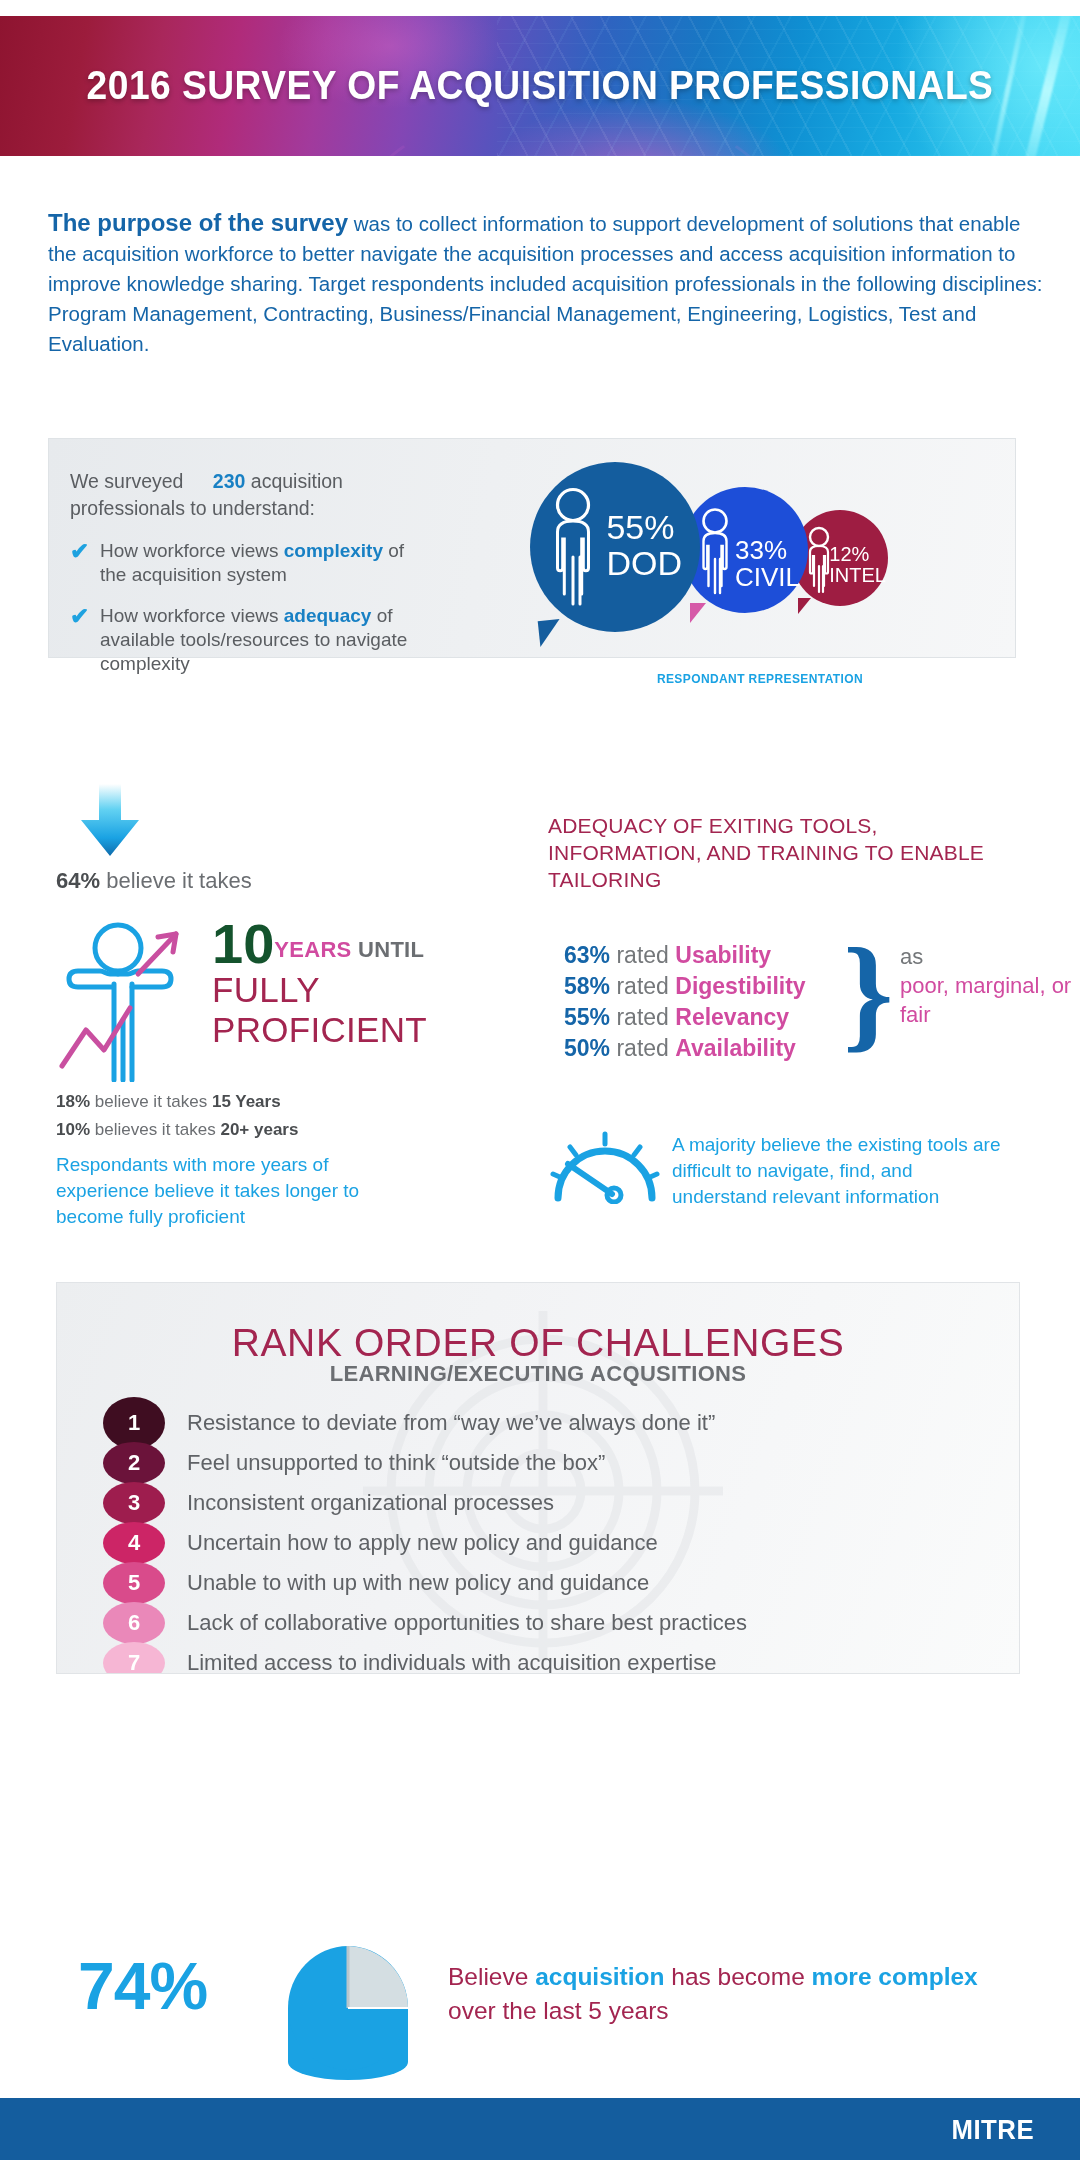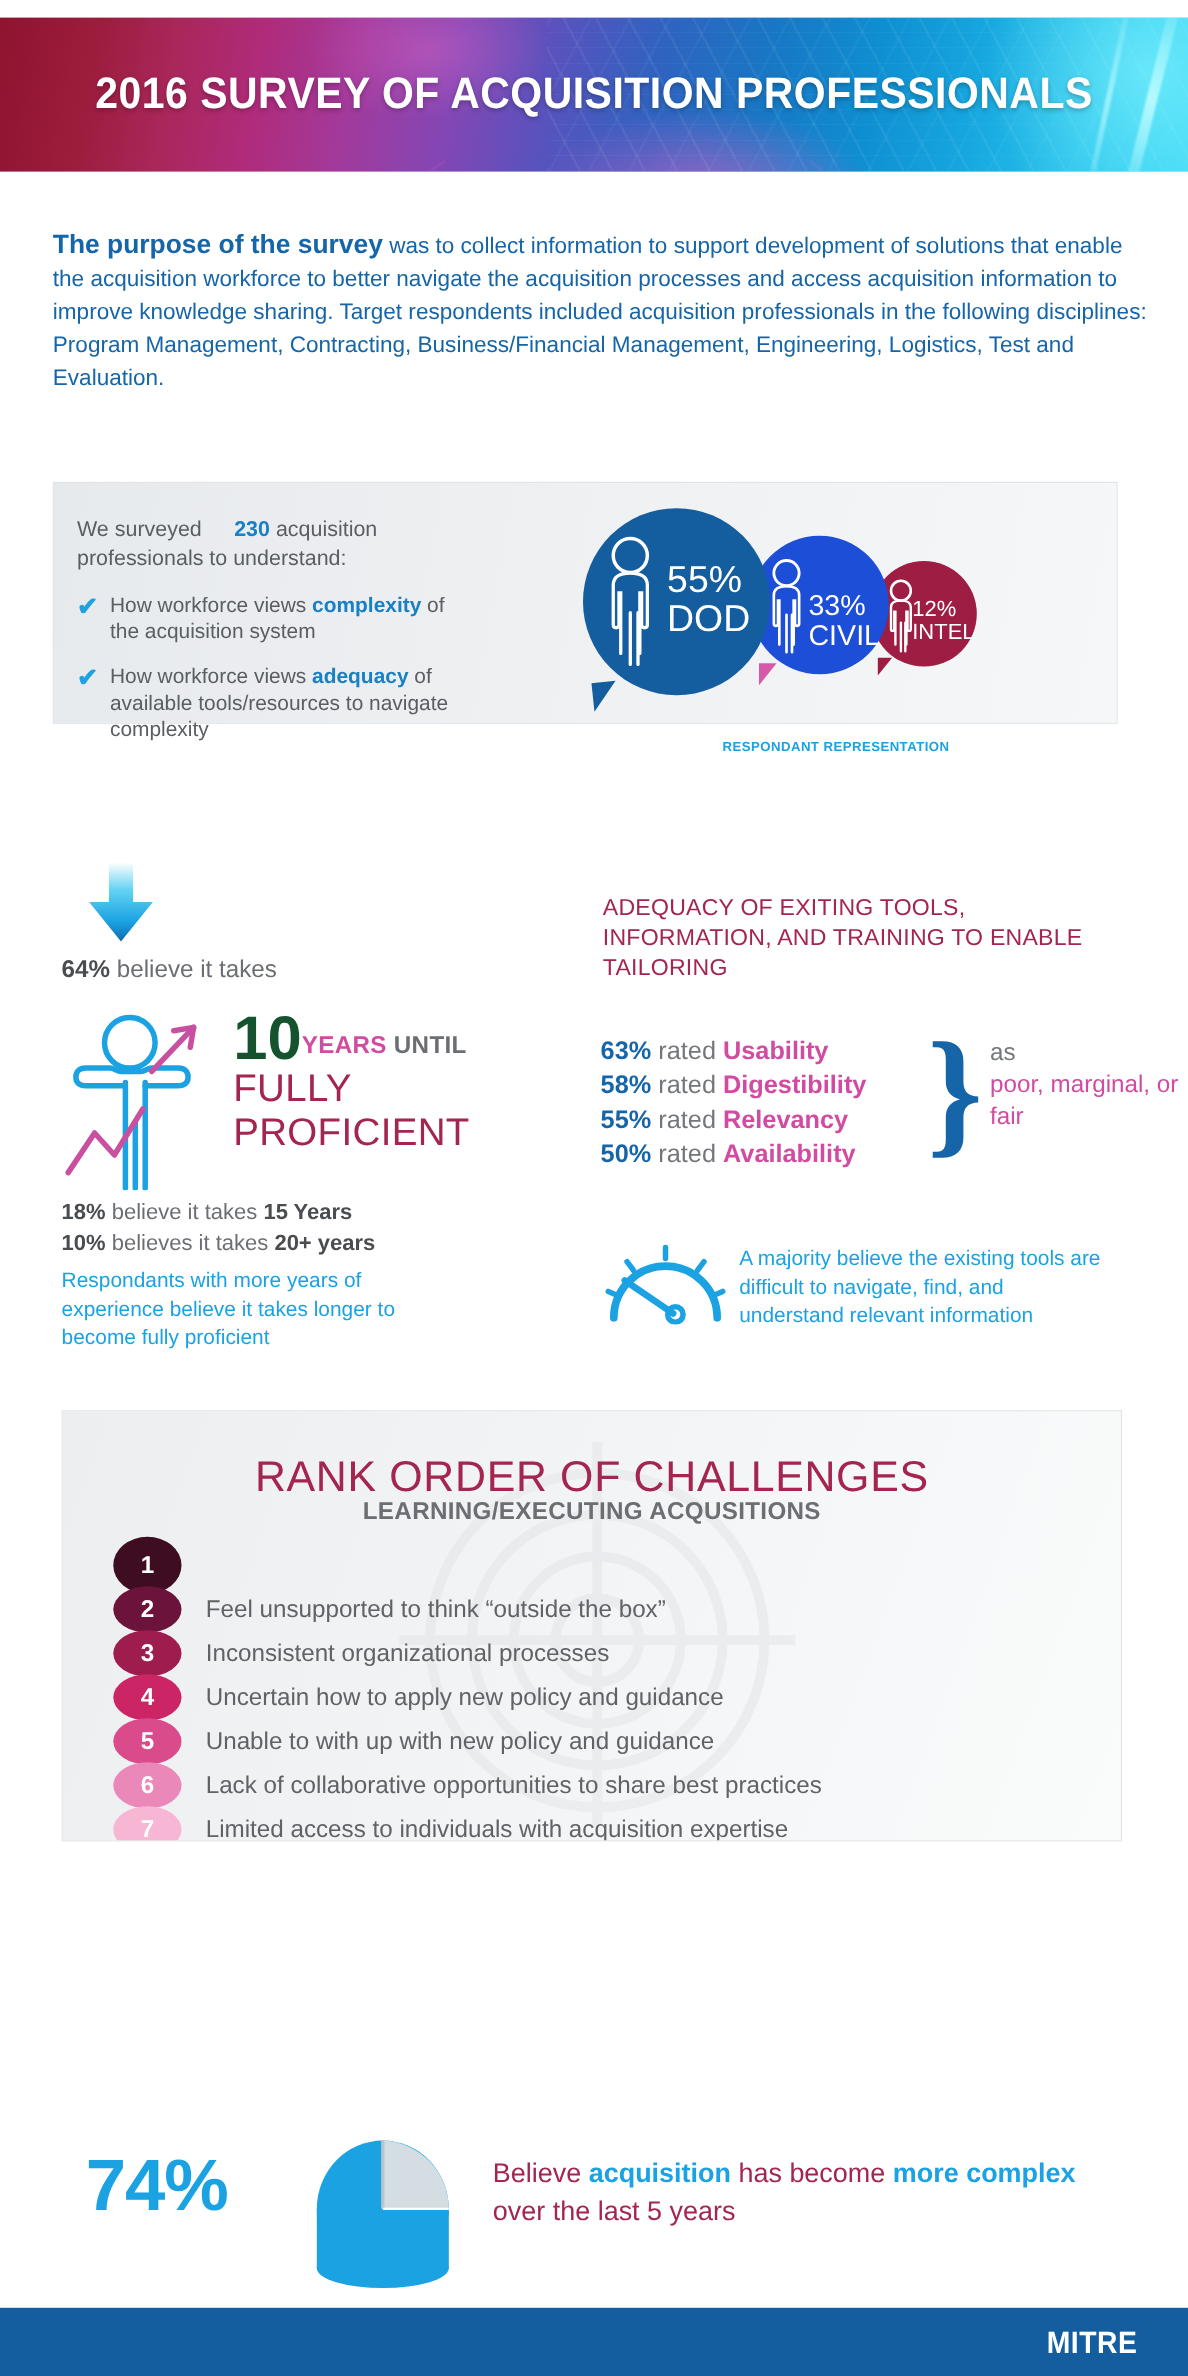--- a/index.html
+++ b/index.html
@@ -104,27 +104,27 @@
   .arrow-down { position:absolute; left:75px; top:782px; }
   .believe64 { position:absolute; left:56px; top:868px; color:#6b6e72; font-size:22px; }
   .believe64 b { color:#4a4d50; font-weight:bold; }
   .prof-icon { position:absolute; left:56px; top:912px; }
   .prof-text { position:absolute; left:212px; top:918px; width:300px; }
   .prof-l1 { white-space:nowrap; }
   .ten { color:#14532d; font-size:56px; font-weight:bold; line-height:52px; vertical-align:-6px; }
   .years { color:#d14ba0; font-size:22px; font-weight:bold; letter-spacing:0.3px; }
   .until { color:#6b6e72; font-size:22px; font-weight:bold; letter-spacing:0.3px; }
   .fully { color:#a32550; font-size:35px; line-height:40px; letter-spacing:0.3px; }
-  .stats-1518 { position:absolute; left:56px; top:1088px; color:#6b6e72; font-size:20px; line-height:28px; }
+  .stats-1518 { position:absolute; left:56px; top:1088px; color:#6b6e72; font-size:17px; line-height:28px; }
   .stats-1518 b { color:#4a4d50; font-weight:bold; }
   .resp-note { position:absolute; left:56px; top:1152px; width:360px; color:#1aa2e3; font-size:19px; line-height:26px; }
 
   
   .adq-title { position:absolute; left:548px; top:812px; width:440px; color:#a32550; font-size:21px; line-height:27px; letter-spacing:0.2px; }
-  .adq-list { position:absolute; left:546px; top:940px; }
+  .adq-list { position:absolute; left:564px; top:940px; }
   .adq-row { font-size:23px; line-height:31px; white-space:nowrap; }
   .adq-pct { color:#1565a8; font-weight:bold; }
   .adq-rated { color:#74777a; }
   .adq-item { color:#d14ba0; font-weight:bold; }
   .brace { position:absolute; left:843px; top:928px; color:#1565a8; font-size:128px; line-height:128px; font-family:"Liberation Serif", serif; font-weight:bold; }
   .brace-txt { position:absolute; left:900px; top:942px; font-size:22px; line-height:29px; }
   .brace-as { color:#74777a; }
   .brace-pink { color:#d14ba0; }
   .gauge { position:absolute; left:550px; top:1128px; }
   .gauge-note { position:absolute; left:672px; top:1132px; width:330px; color:#1aa2e3; font-size:19px; line-height:26px; }
@@ -314,20 +314,21 @@
       </g>
     </svg>
     <div class="rank-title">RANK ORDER OF CHALLENGES</div>
     <div class="rank-sub">LEARNING/EXECUTING ACQUSITIONS</div>
 
     <div class="rank-list">
       <div class="rank-item">
         <div class="rank-num r1" style="background:#3f0d21;">
             <span>1</span>
           </div>
+        <div class="rank-txt">Resistance to deviate from “way we’ve always done it”</div>
       </div>
       <div class="rank-item">
         <div class="rank-num" style="background:#6b133a;">
             <span>2</span>
           </div>
         <div class="rank-txt">Feel unsupported to think “outside the box”</div>
       </div>
       <div class="rank-item">
         <div class="rank-num" style="background:#9e1d4e;">
             <span>3</span>

